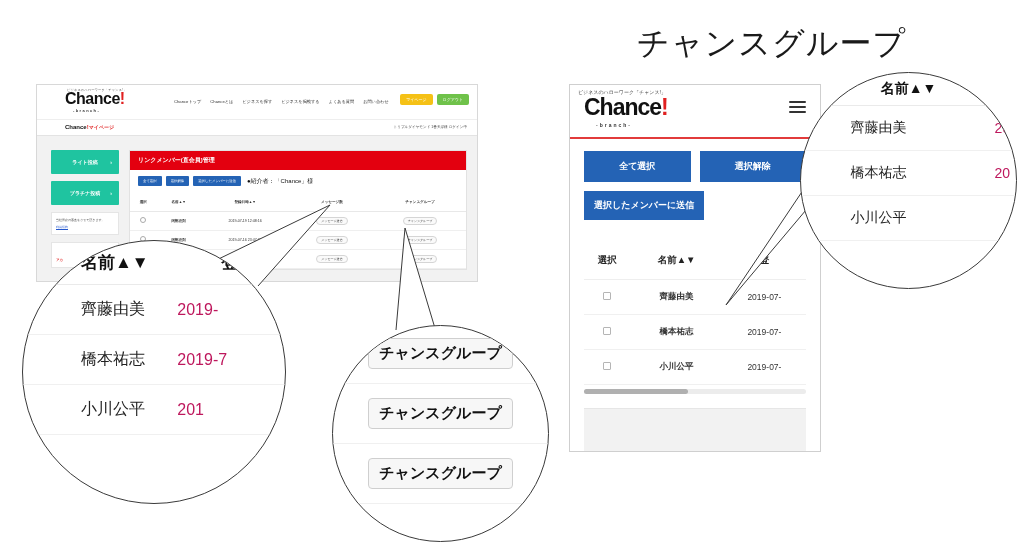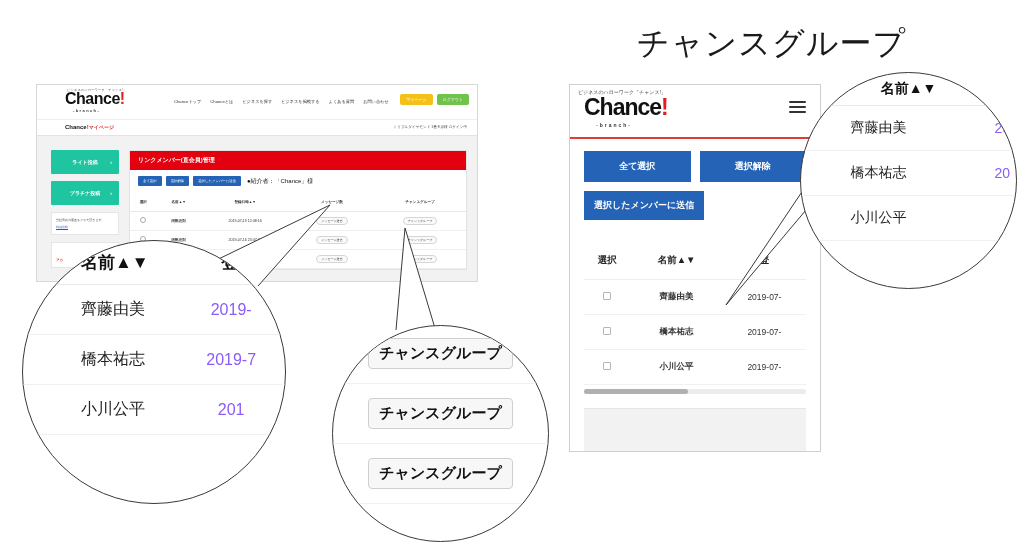--- a/index.html
+++ b/index.html
@@ -94,26 +94,26 @@
   .sp-scroll{height:5px;background:#ececec;border-radius:3px;margin:4px 0 0 0;position:relative;}
   .sp-scroll i{position:absolute;left:0;top:0;height:5px;width:47%;background:#b0b0b0;border-radius:3px;}
   .sp-foot{height:46px;background:#f2f2f2;border-top:1px solid #e6e6e6;margin-top:14px;}
 
   
   .callout{position:absolute;border-radius:50%;background:#fff;border:1px solid #3a3a3a;overflow:hidden;}
   .co-inner{position:absolute;left:0;top:0;width:100%;height:100%;}
   .co-tbl{width:100%;border-collapse:collapse;}
   .co-tbl th{font-size:17px;font-weight:700;color:#111;padding:10px 0;border-bottom:1px solid #eaeaea;}
   .co-tbl td{font-size:16px;color:#222;padding:14px 0;border-bottom:1px solid #f0f0f0;white-space:nowrap;}
-  .co-tbl td.date{color:#8b5cf6;}
+  .co-tbl td.date{color:#be185d;}
 
   #callout-pc-left{left:22px;top:240px;width:262px;height:262px;}
   #callout-pc-left .co-tbl th{text-align:left;padding-left:58px;}
   #callout-pc-left .co-tbl td.nm{text-align:left;padding-left:58px;}
-  #callout-pc-left .co-tbl td.date{text-align:center;padding-left:14px;margin-top:48px;}
+  #callout-pc-left .co-tbl td.date{text-align:left;padding-left:14px;margin-top:48px;}
 
   #callout-pc-bottom{left:332px;top:325px;width:215px;height:215px;}
   .grp-chip{display:inline-block;border:1px solid #cfcfcf;border-radius:4px;background:#f7f7f7;
             font-size:15px;font-weight:700;color:#111;padding:5px 10px;white-space:nowrap;}
 
   #callout-sp-right{left:800px;top:72px;width:215px;height:215px;}
   #callout-sp-right .co-tbl th{font-size:14px;padding:7px 0;}
   #callout-sp-right .co-tbl td{font-size:14px;padding:13px 0;}
   #callout-sp-right .co-tbl td.nm{text-align:center;}
   #callout-sp-right .co-tbl td.date{text-align:right;padding-right:6px;}

